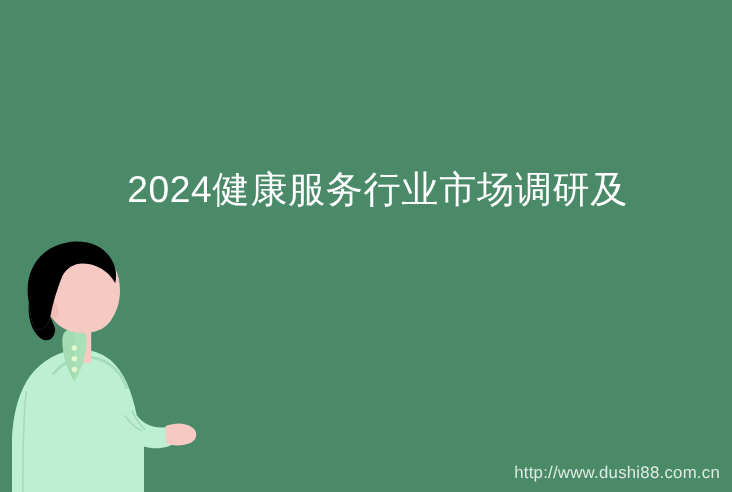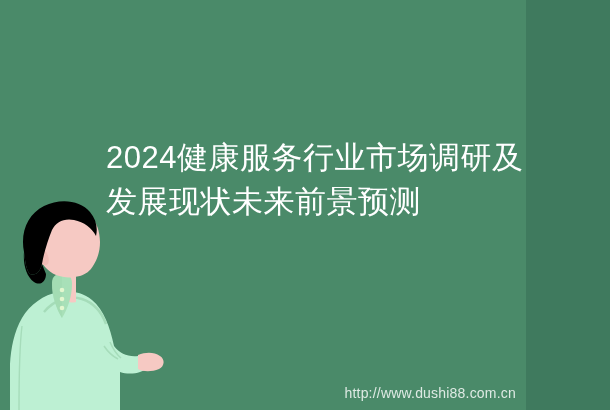--- a/index.html
+++ b/index.html
@@ -2,21 +2,21 @@
 <html><head>
 <meta charset="utf-8">
 <style>
   html, body {
     margin: 0;
     padding: 0;
     background: #3f7a5e;
   }
   #cover {
     position: relative;
-    width: 526px;
+    width: 610px;
     height: 410px;
     overflow: hidden;
     background: #4a8a69;
     font-family: "Liberation Sans", "DejaVu Sans", sans-serif;
   }
   #bg-fill {
     position: absolute;
     inset: 0;
     background: #4a8a69;
   }
@@ -120,18 +120,17 @@
                  C48,44 44,56 42,68 C40,76 36,80 30,78
                  C26,74 25,64 24,56 Z" fill="#000000"></path>
         <path d="M42,68 C40,76 36,80 30,78 C26,74 25,64 24,56
                  C23,68 26,80 34,86 C40,90 46,86 46,78 Z" fill="#000000"></path>
       </g>
     </svg>
   </div>
 
   <div id="title-block">
     <div class="title-line">2024健康服务行业市场调研及</div>
-    <div class="title-line">发展现状未来前景预测</div>
   </div>
 
   <div id="watermark">http://www.dushi88.com.cn</div>
 
 </div>
 
 </body></html>

